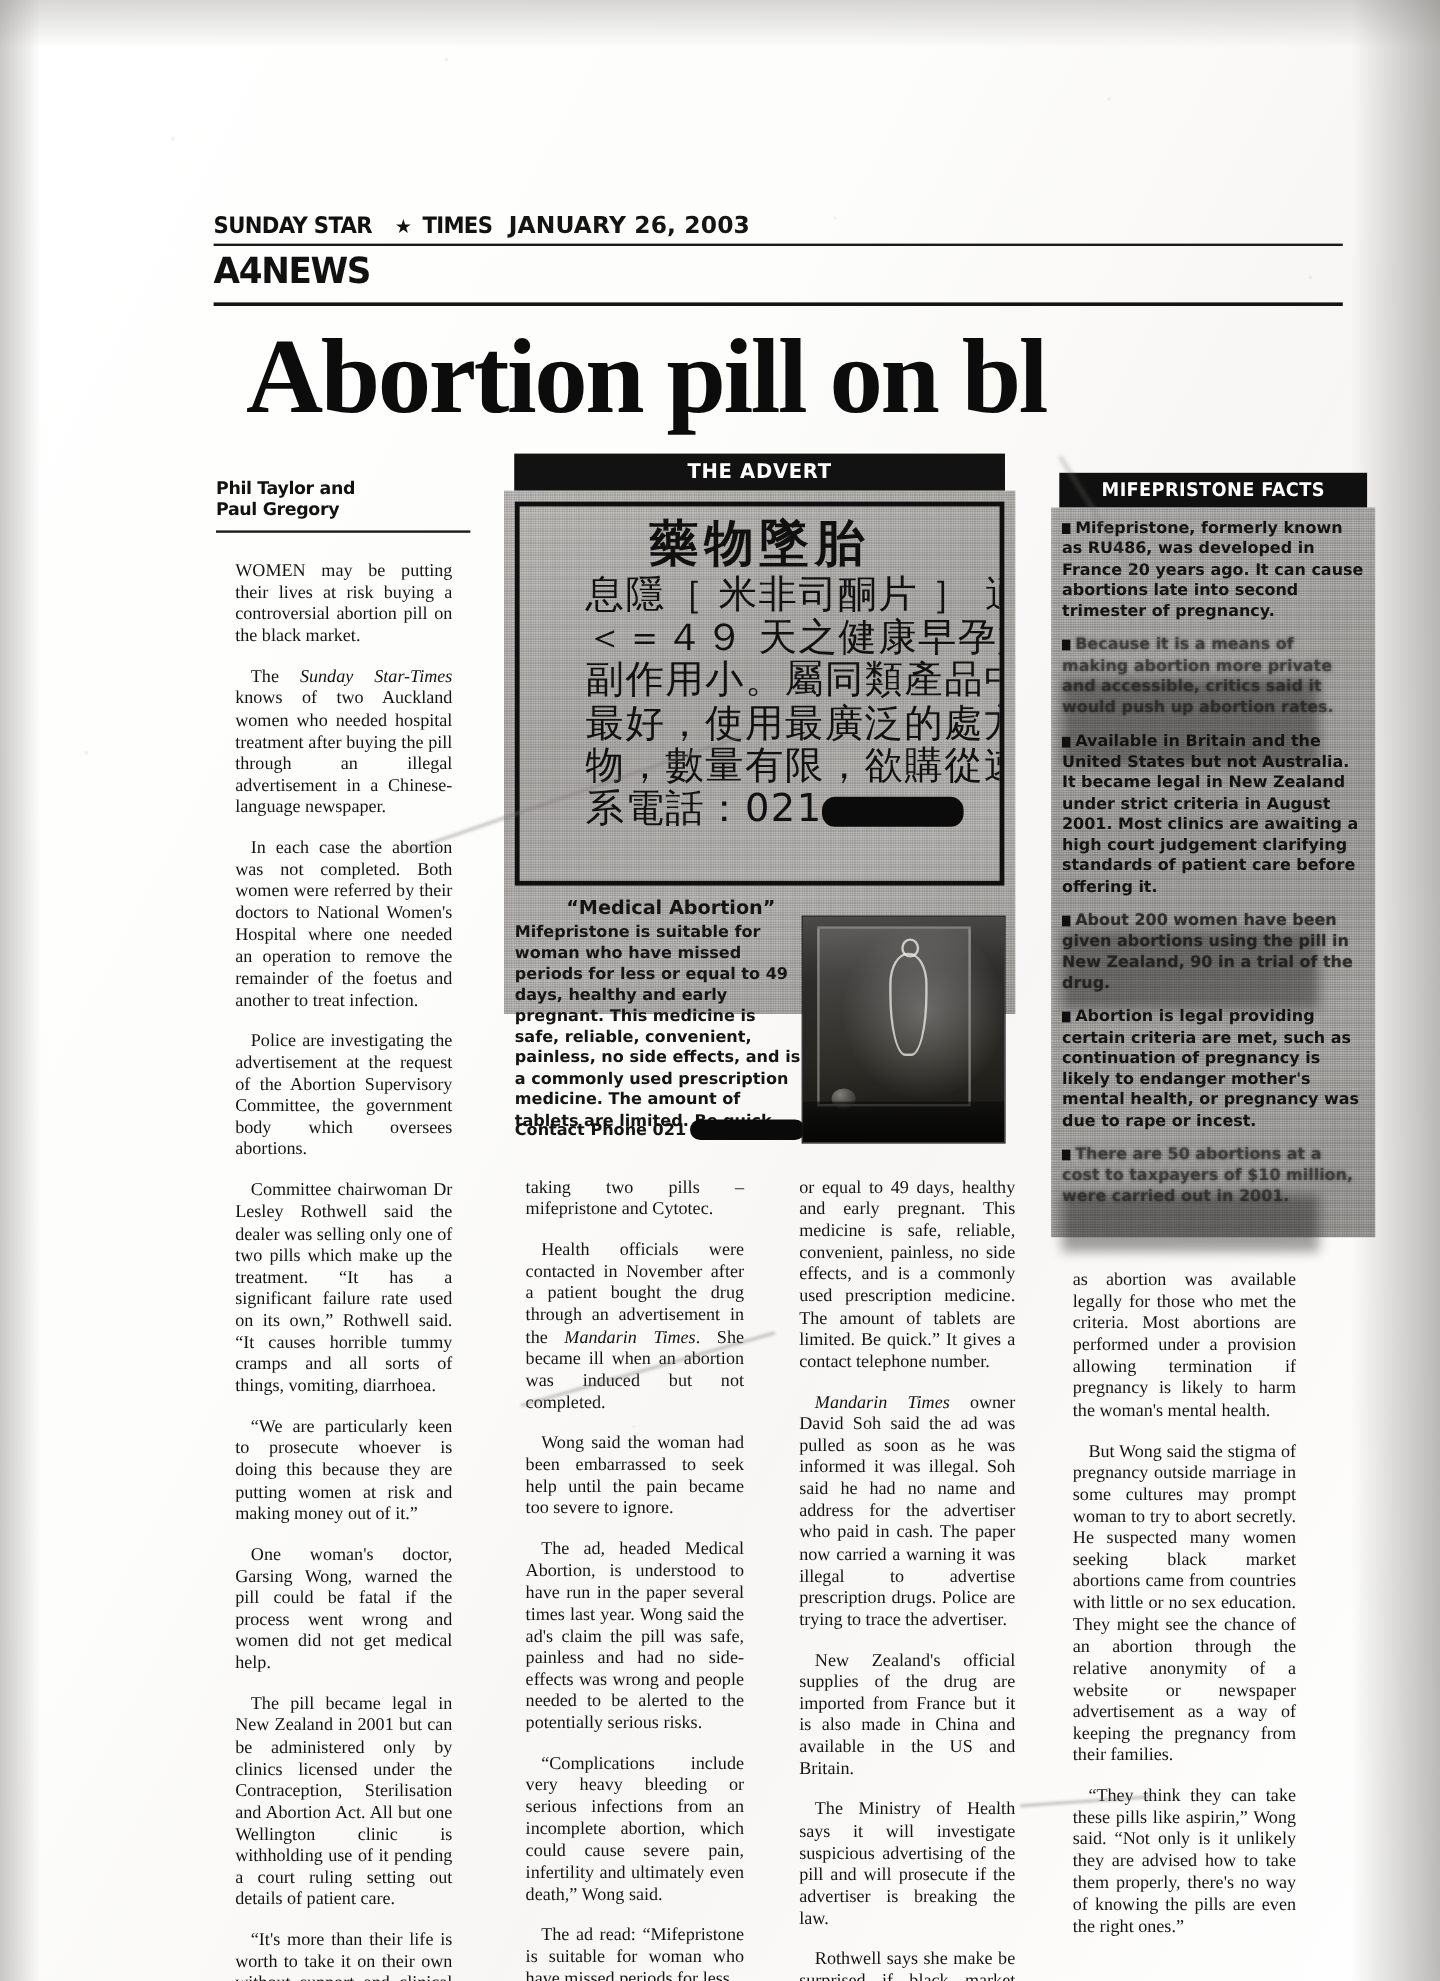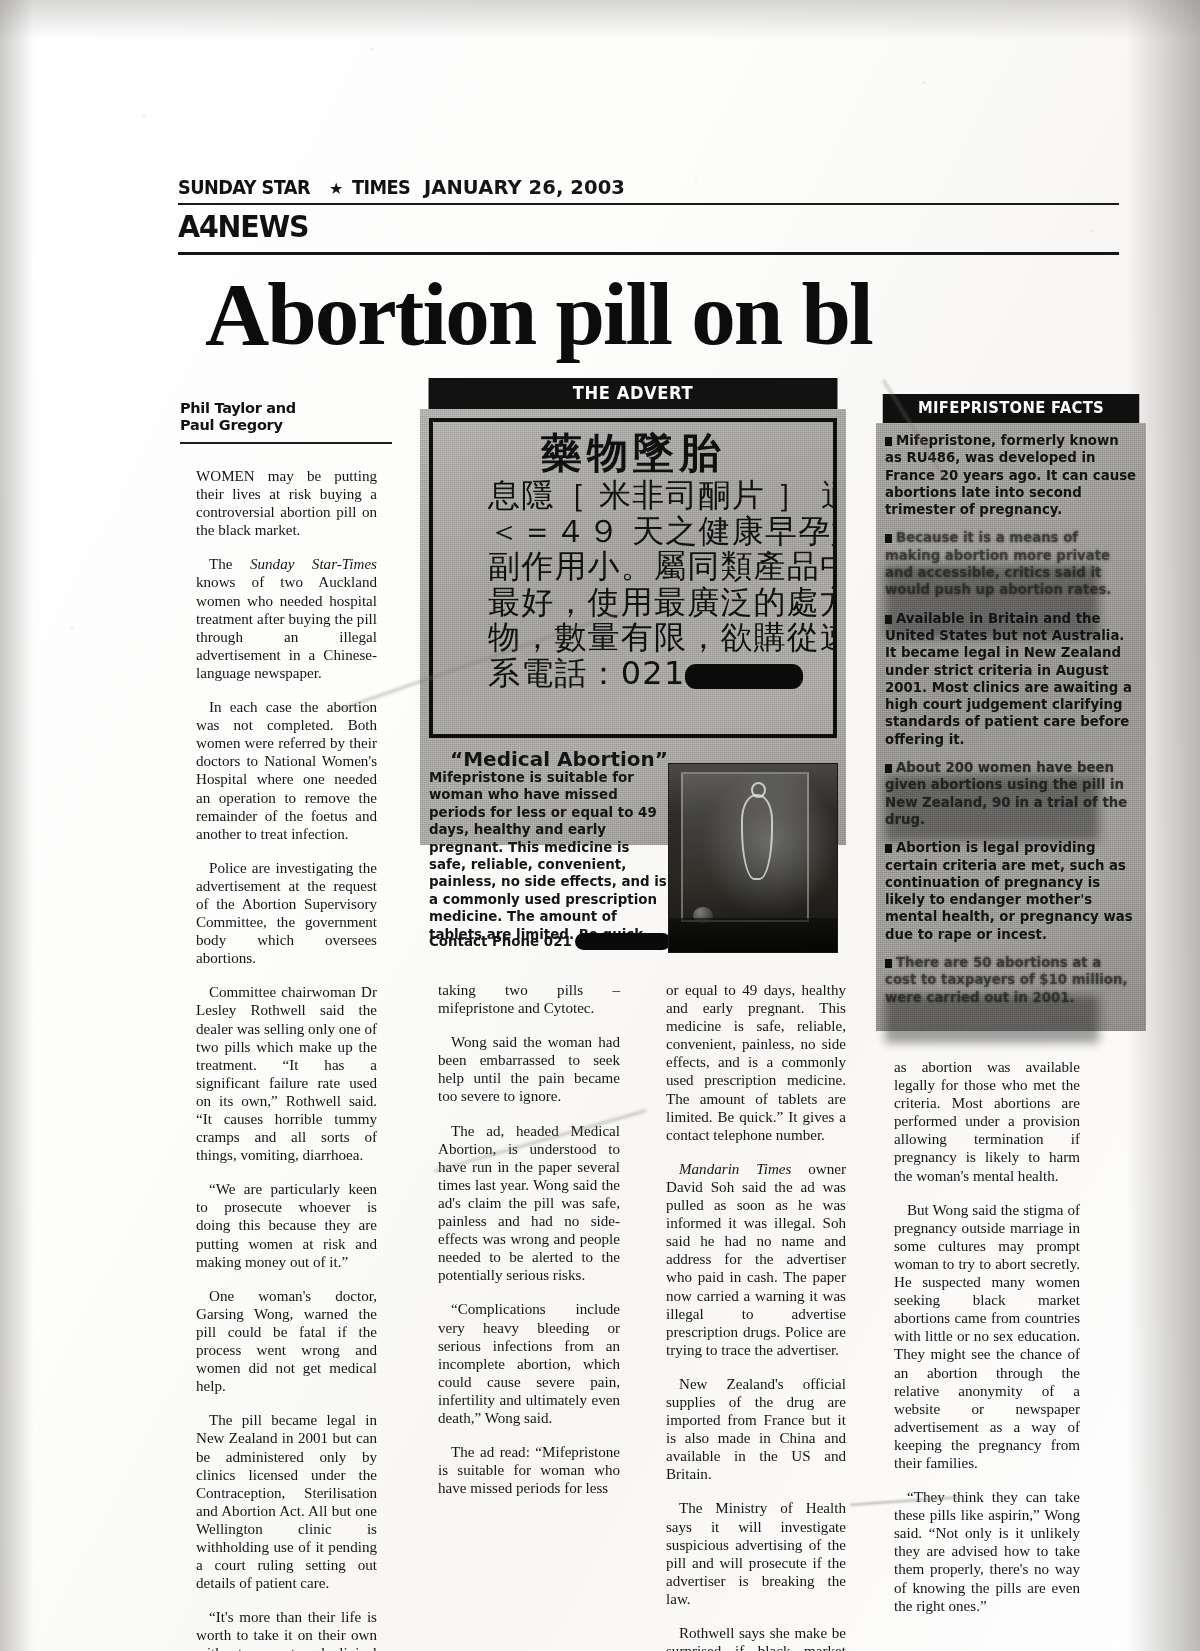--- a/index.html
+++ b/index.html
@@ -188,21 +188,21 @@
     border-radius: 11px;
     height: 25px;
     width: 118px;
   }
   .ad-caption {
     position: absolute;
     left: 14px; top: 338px;
     width: 250px;
     font-family: "DejaVu Sans", sans-serif;
     font-weight: 700;
-    font-size: 20px;
+    font-size: 16px;
     color: #141414;
     text-align: center;
   }
   .ad-english {
     position: absolute;
     left: 9px; top: 360px; width: 238px;
     font-family: "DejaVu Sans", sans-serif;
     font-size: 13.4px;
     line-height: 17.4px;
     color: #151515;
@@ -364,20 +364,21 @@
       <p>Police are investigating the advertisement at the request of the Abortion Supervisory Committee, the government body which oversees abortions.</p>
       <p>Committee chairwoman Dr Lesley Rothwell said the dealer was selling only one of two pills which make up the treatment. “It has a significant failure rate used on its own,” Rothwell said. “It causes horrible tummy cramps and all sorts of things, vomiting, diarrhoea.</p>
       <p>“We are particularly keen to prosecute whoever is doing this because they are putting women at risk and making money out of it.”</p>
       <p>One woman's doctor, Garsing Wong, warned the pill could be fatal if the process went wrong and women did not get medical help.</p>
       <p>The pill became legal in New Zealand in 2001 but can be administered only by clinics licensed under the Contraception, Sterilisation and Abortion Act. All but one Wellington clinic is withholding use of it pending a court ruling setting out details of patient care.</p>
       <p>“It's more than their life is worth to take it on their own without support and clinical supervision,” Rothwell said.</p>
       <p>The pill, Mifegyne, is also known as RU486 or mifepristone. The process involves</p>
     </div>
   <div class="col" id="col2">
       <p class="lead">taking two pills – mifepristone and Cytotec.</p>
+      <p>Health officials were contacted in November after a patient bought the drug through an advertisement in the <i>Mandarin Times</i>. She became ill when an abortion was induced but not completed.</p>
       <p>Wong said the woman had been embarrassed to seek help until the pain became too severe to ignore.</p>
       <p>The ad, headed Medical Abortion, is understood to have run in the paper several times last year. Wong said the ad's claim the pill was safe, painless and had no side-effects was wrong and people needed to be alerted to the potentially serious risks.</p>
       <p>“Complications include very heavy bleeding or serious infections from an incomplete abortion, which could cause severe pain, infertility and ultimately even death,” Wong said.</p>
       <p>The ad read: “Mifepristone is suitable for woman who have missed periods for less</p>
     </div>
   <div class="col" id="col3">
       <p class="lead">or equal to 49 days, healthy and early pregnant. This medicine is safe, reliable, convenient, painless, no side effects, and is a commonly used prescription medicine. The amount of tablets are limited. Be quick.” It gives a contact telephone number.</p>
       <p><i>Mandarin Times</i> owner David Soh said the ad was pulled as soon as he was informed it was illegal. Soh said he had no name and address for the advertiser who paid in cash. The paper now carried a warning it was illegal to advertise prescription drugs. Police are trying to trace the advertiser.</p>
       <p>New Zealand's official supplies of the drug are imported from France but it is also made in China and available in the US and Britain.</p>
       <p>The Ministry of Health says it will investigate suspicious advertising of the pill and will prosecute if the advertiser is breaking the law.</p>

